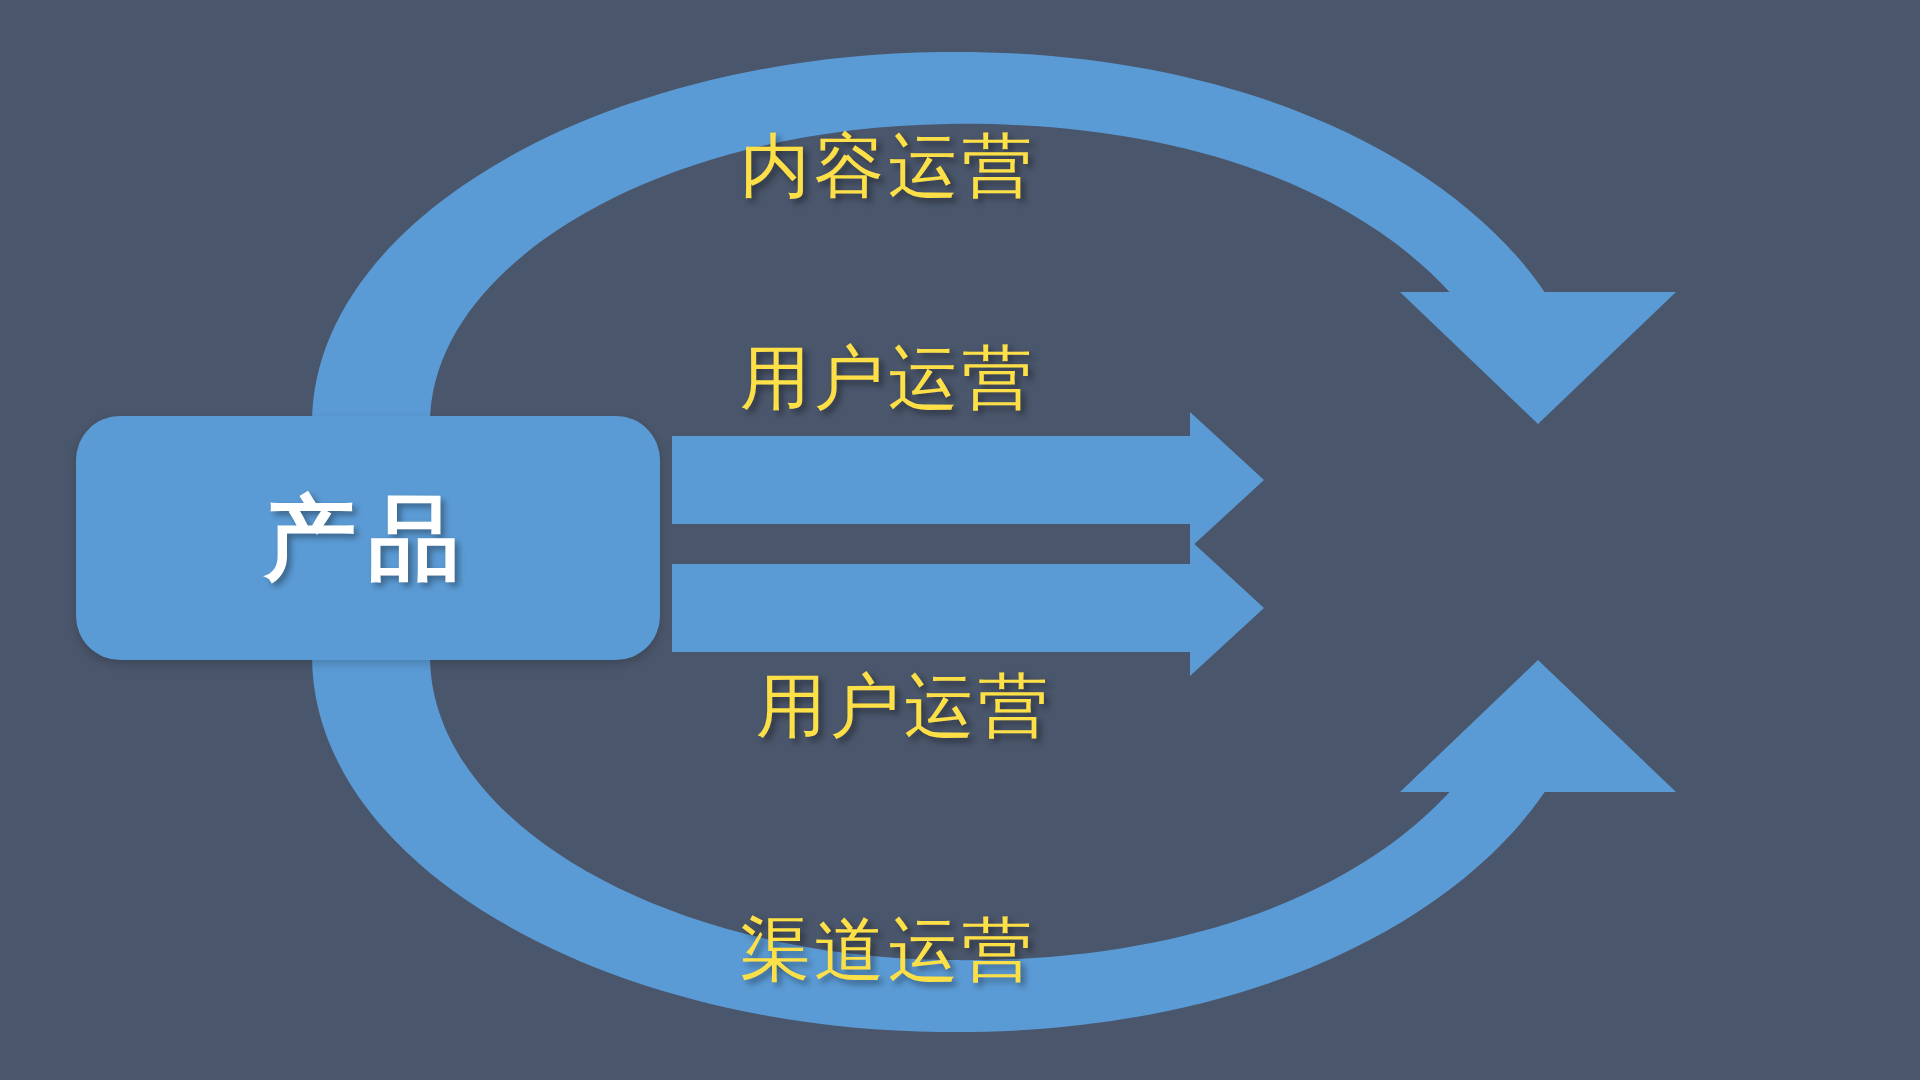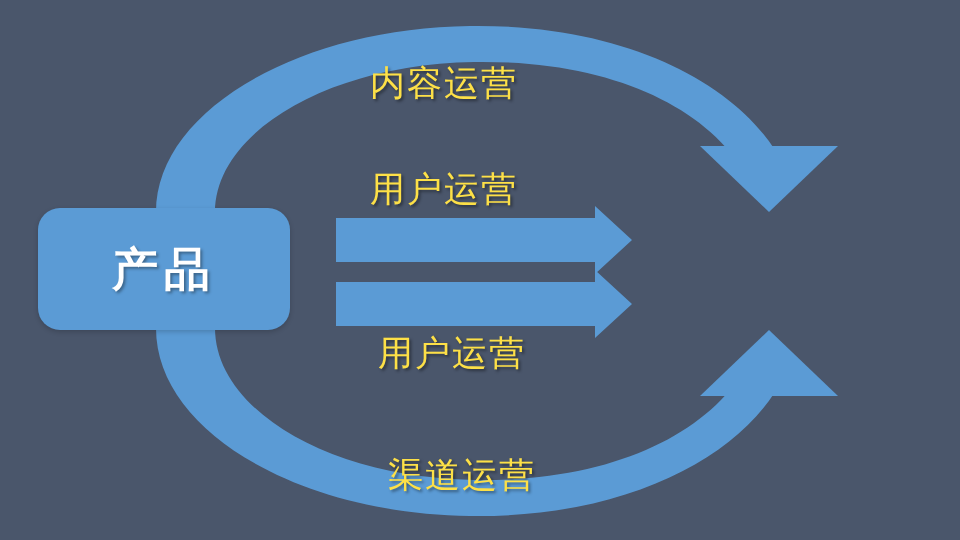--- a/index.html
+++ b/index.html
@@ -40,21 +40,21 @@
     letter-spacing: 6px;
     color: #ffffff;
     text-shadow: 2px 2px 3px rgba(0,0,0,0.35);
     line-height: 1;
     user-select: none;
   }
 
   #node-product {
     left: 38px;
     top: 208px;
-    width: 252px;
+    width: 292px;
     height: 122px;
     background: #5b9bd5;
     box-shadow: 0 2px 5px rgba(0,0,0,0.18);
   }
 
   #node-user {
     left: 630px;
     top: 208px;
     width: 300px;
     height: 122px;
@@ -74,21 +74,21 @@
     font-weight: normal;
     letter-spacing: 2px;
     text-shadow: 2px 2px 3px rgba(0,0,0,0.42);
     white-space: nowrap;
     user-select: none;
     text-align: center;
   }
   #label-content  { left: 370px; top: 60px;  }
   #label-activity { left: 370px; top: 166px; }
   #label-usercx   { left: 378px; top: 330px; }
-  #label-channel  { left: 370px; top: 452px; margin-left: 18px; }
+  #label-channel  { left: 370px; top: 452px; }
 </style>
 </head>
 <body>
 
 <div id="stage">
 
   <svg id="arrow-layer" viewBox="0 0 960 540">
 
     <g>
       <path fill="#5b9bd5" d="M 156,212

